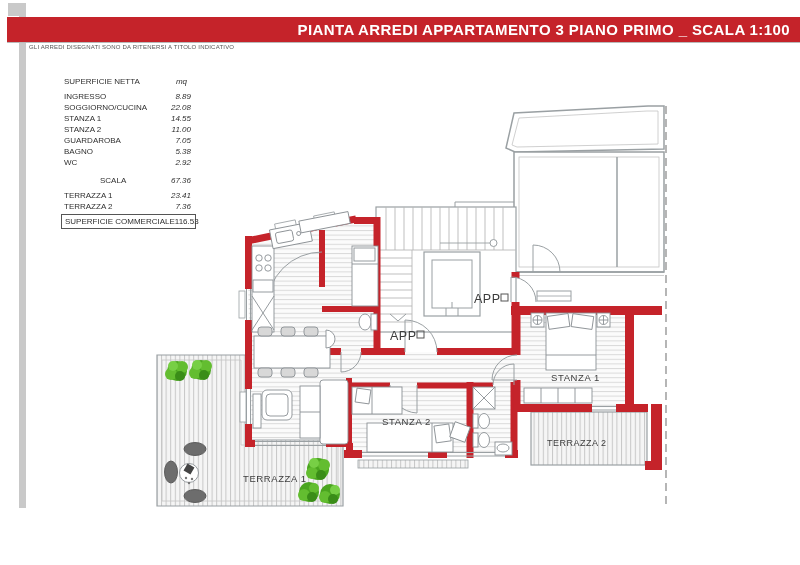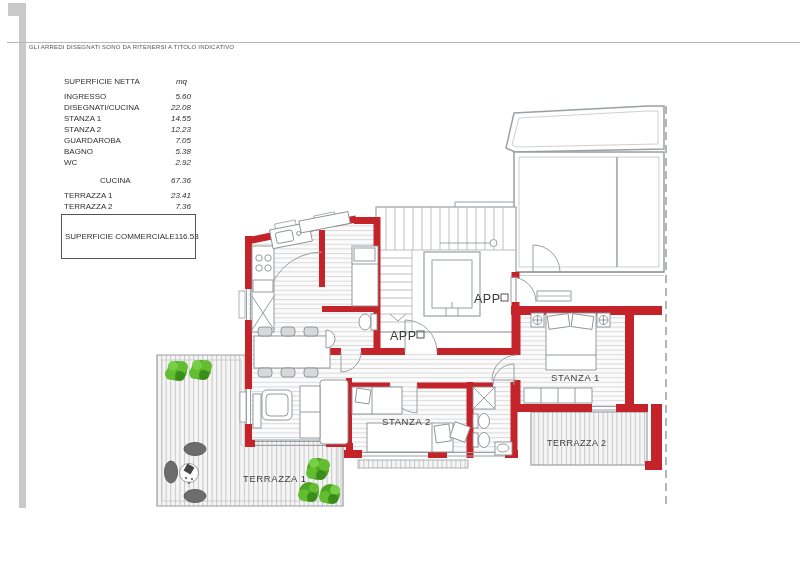--- a/index.html
+++ b/index.html
@@ -14,69 +14,72 @@
   .disclaimer{position:absolute;left:29px;top:44px;font-size:6px;color:#555;letter-spacing:.2px;}
   .areas{position:absolute;left:64px;top:77px;width:127px;font-size:8px;color:#2f2f2f;}
   .arow{position:absolute;left:0;width:127px;display:flex;justify-content:space-between;white-space:nowrap;gap:9px;}
   .arow .v{text-align:right;font-style:italic;}
   .ahead{top:0;}
   .ahead .v{padding-right:4px;}
   .r0{top:15px}.r1{top:26px}.r2{top:37px}.r3{top:48px}.r4{top:59px}.r5{top:70px}.r6{top:81px}
   .rtot{top:99px}.rtot .l{padding-left:36px;}
   .rt1{top:114px}.rt2{top:125px}
   .rbox{position:absolute;left:-3px;top:137px;width:127px;border:1px solid #555;
-        padding:17px 3px;display:flex;justify-content:space-between;white-space:nowrap;}
+        padding:2px 3px;display:flex;justify-content:space-between;white-space:nowrap;}
   svg{position:absolute;left:0;top:0;}
   svg text{font-family:"Liberation Sans",sans-serif;fill:#3c3c3c;}
 </style>
 </head>
 <body>
 
 <div id="sheet">
 
   <div class="graybar-v"></div>
   <div class="graysq"></div>
+  <div class="redbar">
+    <span class="t">PIANTA ARREDI APPARTAMENTO 3 PIANO PRIMO _ SCALA 1:100</span>
+  </div>
   <div class="rule"></div>
   <div class="disclaimer">GLI ARREDI DISEGNATI SONO DA RITENERSI A TITOLO INDICATIVO</div>
 
   <div class="areas">
     <div class="arow ahead">
       <span class="l">SUPERFICIE NETTA</span>
       <span class="v">mq</span>
     </div>
     <div class="arow r0">
         <span class="l">INGRESSO</span>
-        <span class="v">5.60</span>
+        <span class="v">8.89</span>
       </div>
     <div class="arow r1">
-        <span class="l">DISEGNATI/CUCINA</span>
+        <span class="l">SOGGIORNO/CUCINA</span>
         <span class="v">22.08</span>
       </div>
     <div class="arow r2">
         <span class="l">STANZA 1</span>
         <span class="v">14.55</span>
       </div>
     <div class="arow r3">
         <span class="l">STANZA 2</span>
-        <span class="v">12.23</span>
+        <span class="v">11.00</span>
       </div>
     <div class="arow r4">
         <span class="l">GUARDAROBA</span>
         <span class="v">7.05</span>
       </div>
     <div class="arow r5">
         <span class="l">BAGNO</span>
         <span class="v">5.38</span>
       </div>
     <div class="arow r6">
         <span class="l">WC</span>
         <span class="v">2.92</span>
       </div>
     <div class="arow rtot">
-        <span class="l">CUCINA</span>
+        <span class="l">SCALA</span>
         <span class="v">67.36</span>
       </div>
     <div class="arow rt1">
         <span class="l">TERRAZZA 1</span>
         <span class="v">23.41</span>
       </div>
     <div class="arow rt2">
         <span class="l">TERRAZZA 2</span>
         <span class="v">7.36</span>
       </div>

